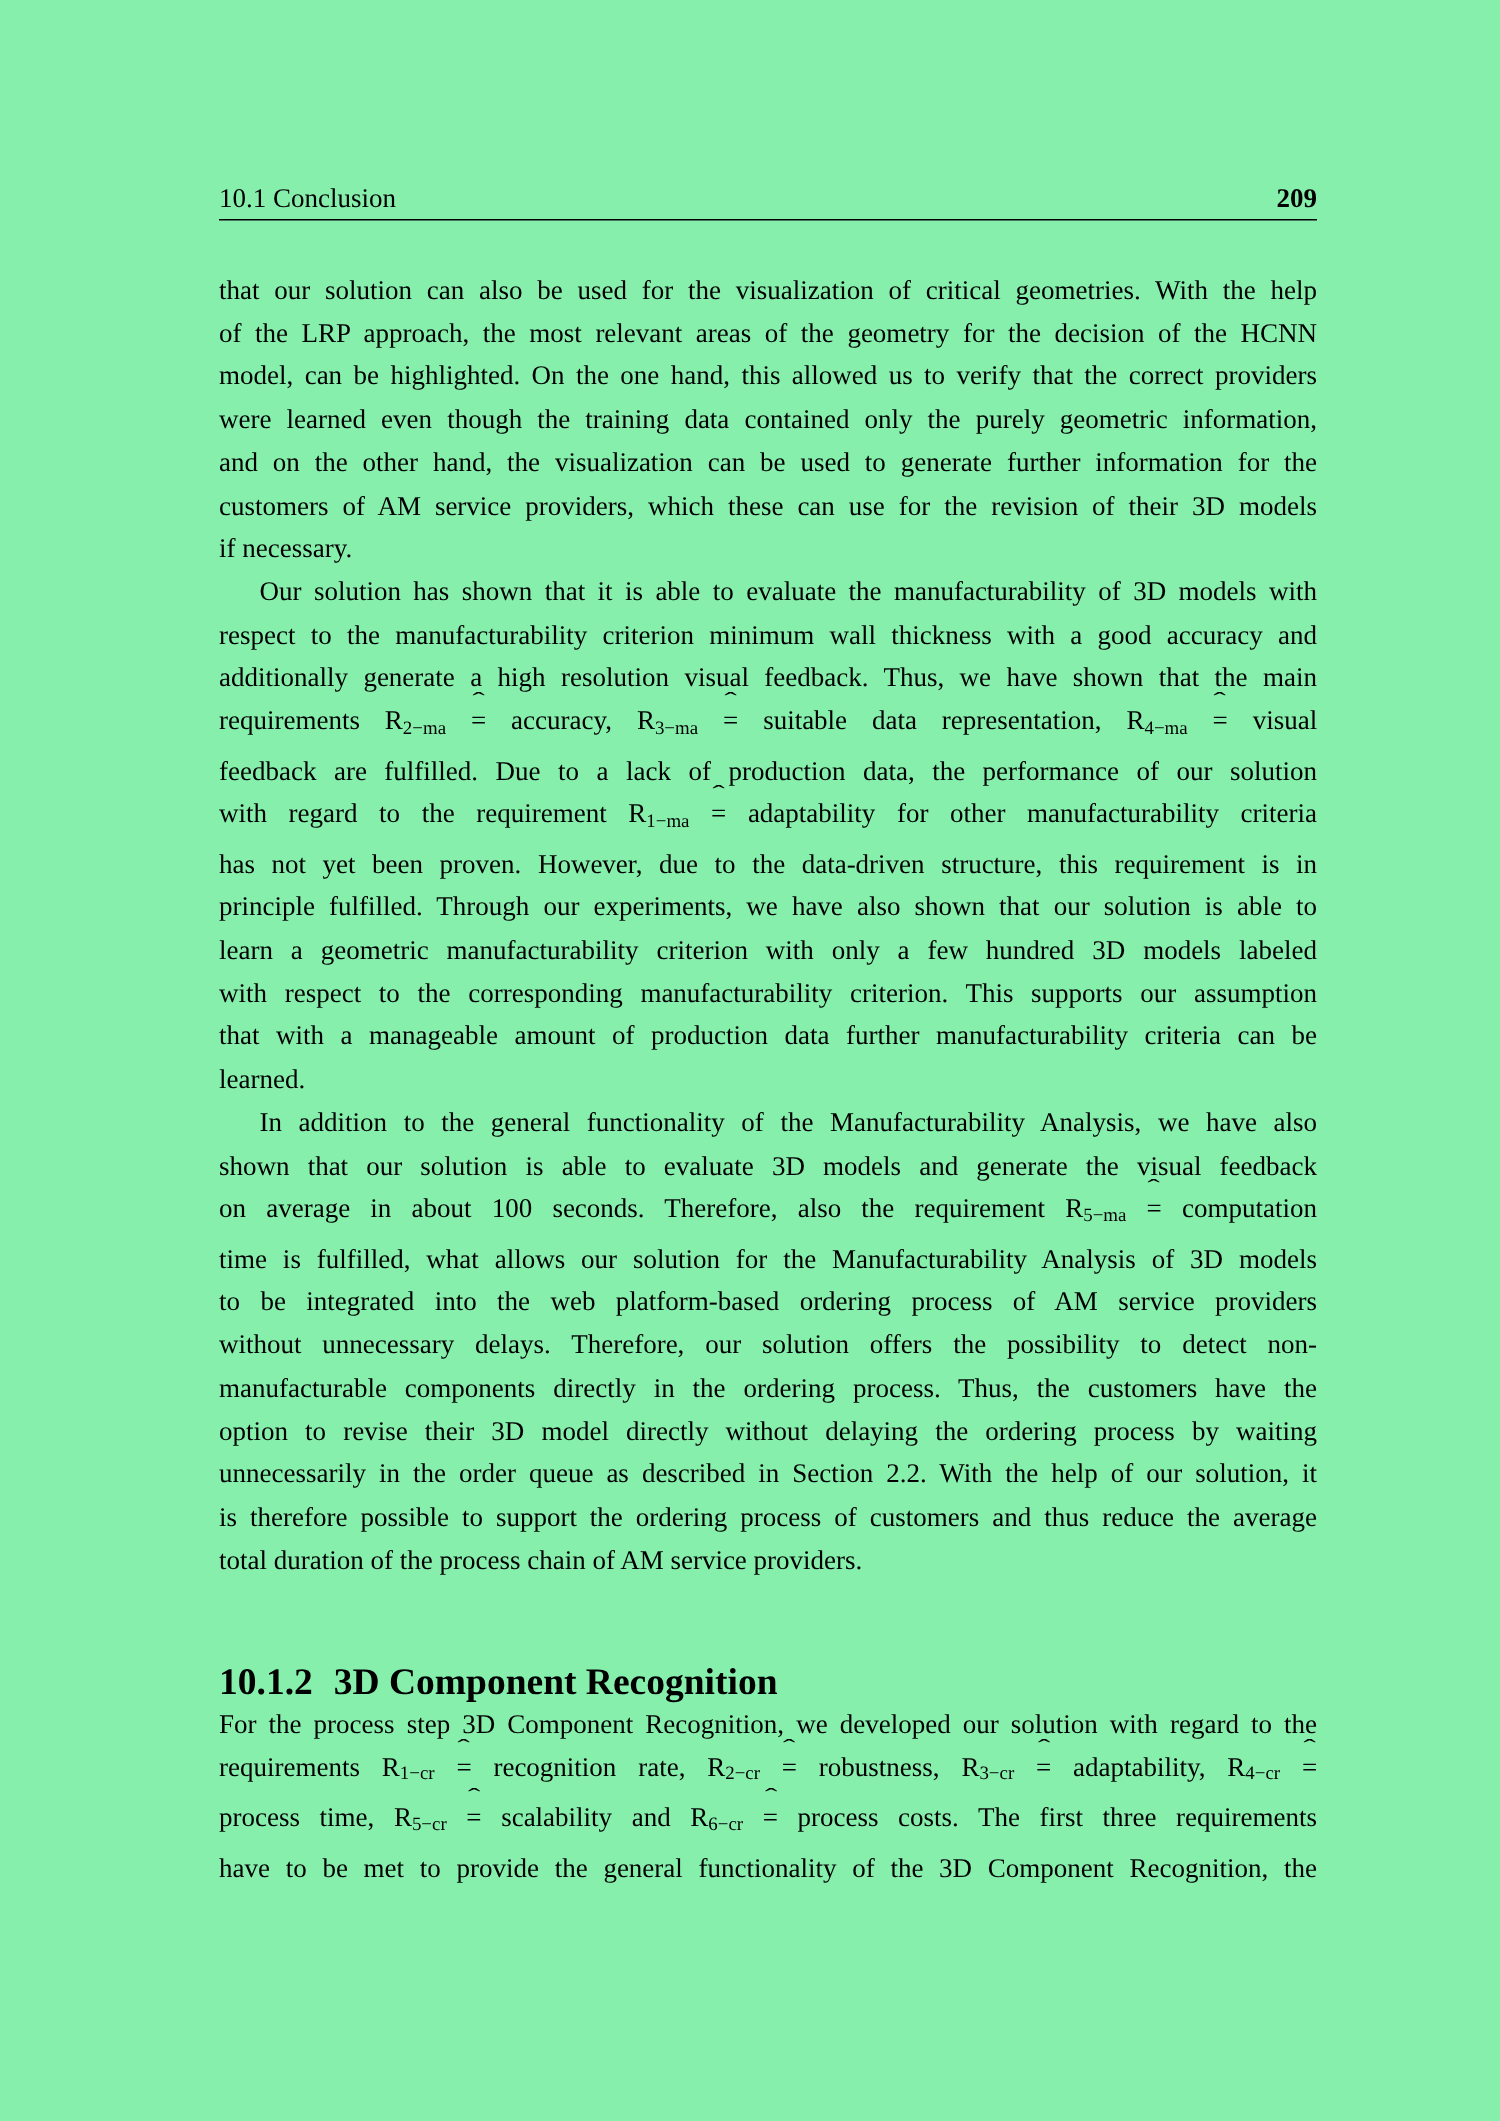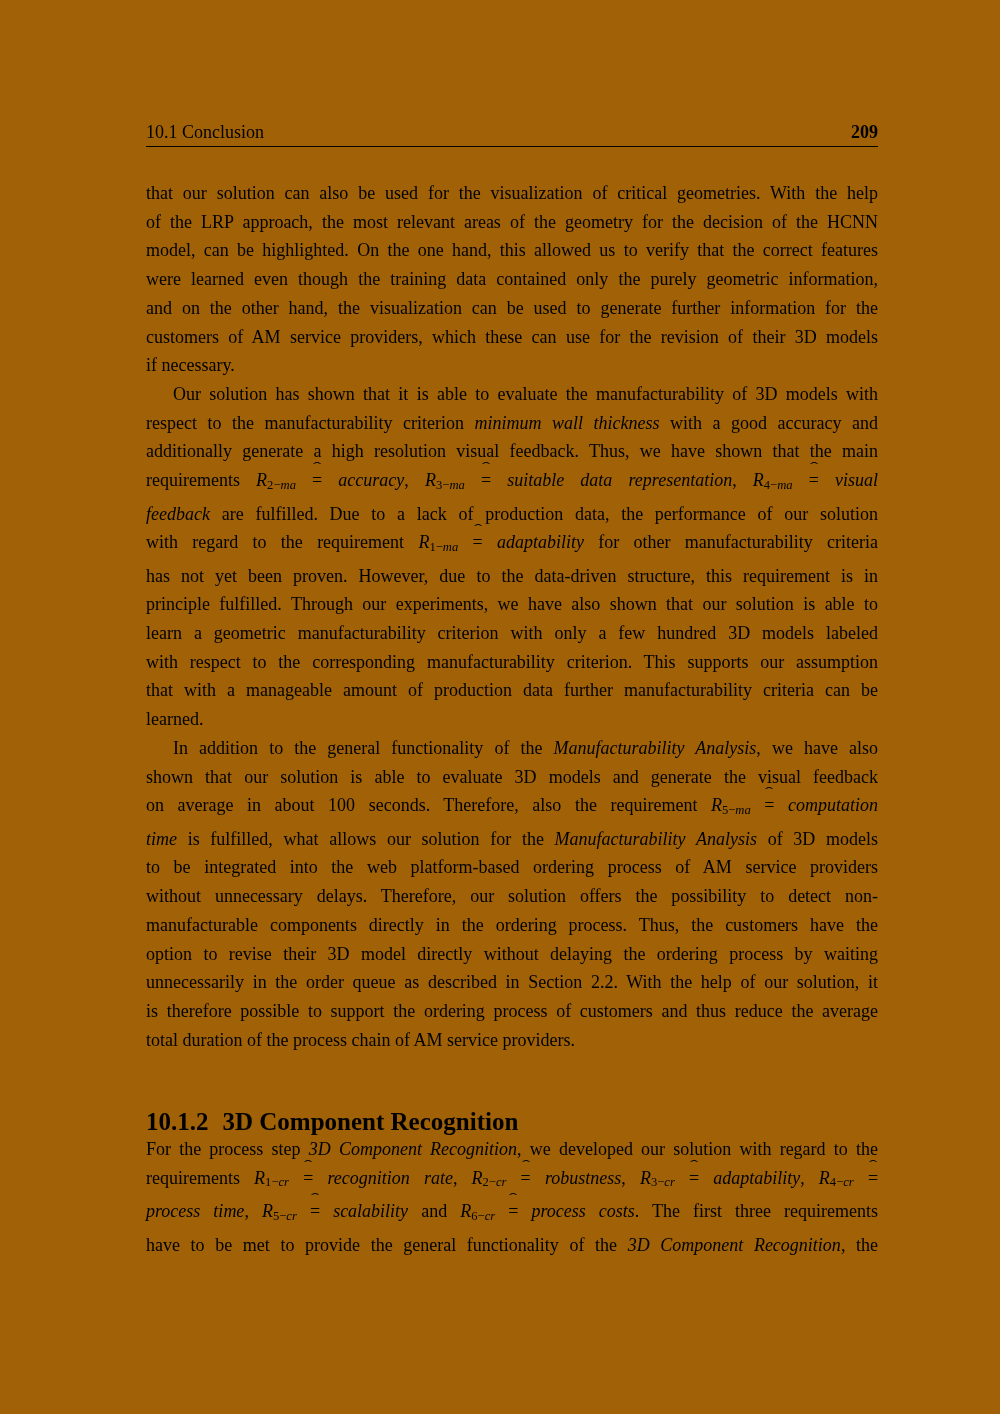--- a/index.html
+++ b/index.html
@@ -1,27 +1,27 @@
 <!DOCTYPE html>
 <html><head>
 <meta charset="utf-8">
 <style>
   html,body{margin:0;padding:0;background:#ffffff;}
-  .page{position:relative;width:1000px;height:1414px;background:#a16207;color:#000000;
+  .page{position:relative;width:1000px;height:1414px;background:#86efac;color:#000000;
         font-family:"Liberation Serif","DejaVu Serif",serif;overflow:hidden;}
   .running{position:absolute;left:146px;top:119px;width:732px;display:flex;
            justify-content:space-between;align-items:baseline;font-size:18px;line-height:27px;}
   .pageno{font-weight:bold;font-family:Liberation Serif, serif;}
   .rule{position:absolute;left:146px;top:146px;width:732px;height:0;border-top:1.6px solid #000;}
   .body1{position:absolute;left:146px;top:179px;width:732px;font-size:18px;line-height:28.7px;}
   .body2{position:absolute;left:146px;top:1135px;width:732px;font-size:18px;line-height:28.7px;}
   .line{text-align:justify;text-align-last:justify;}
   .line.endline{text-align-last:left;}
   .para.indent .line:first-child{text-indent:27px;}
-  .it{font-style:italic;}
+  .it{}
   .sub{font-size:0.7em;vertical-align:-0.22em;margin-top:10px;}
   .he{position:relative;display:inline-block;}
   .he .hat{position:absolute;left:50%;top:-0.42em;transform:translateX(-50%) scaleX(1.7);
            font-size:0.8em;line-height:1;}
   .heading{position:absolute;left:146px;top:1086px;width:732px;font-size:25px;
            font-weight:bold;line-height:30px;}
   .heading .num{margin-right:14px;}
 </style>
 </head>
 <body>
@@ -32,21 +32,21 @@
     <span>10.1 Conclusion</span>
     <span class="pageno">209</span>
   </div>
 
   <div class="rule"></div>
 
   <div class="body1">
       <div class="para">
         <div class="line">that our solution can also be used for the visualization of critical geometries. With the help</div>
         <div class="line">of the LRP approach, the most relevant areas of the geometry for the decision of the HCNN</div>
-        <div class="line">model, can be highlighted. On the one hand, this allowed us to verify that the correct features</div>
+        <div class="line">model, can be highlighted. On the one hand, this allowed us to verify that the correct providers</div>
         <div class="line">were learned even though the training data contained only the purely geometric information,</div>
         <div class="line">and on the other hand, the visualization can be used to generate further information for the</div>
         <div class="line">customers of AM service providers, which these can use for the revision of their 3D models</div>
         <div class="line endline">if necessary.</div>
       </div>
       <div class="para indent">
         <div class="line">Our solution has shown that it is able to evaluate the manufacturability of 3D models with</div>
         <div class="line">respect to the manufacturability criterion <span class="it">minimum wall thickness</span> with a good accuracy and</div>
         <div class="line">additionally generate a high resolution visual feedback. Thus, we have shown that the main</div>
         <div class="line">requirements <span class="it">R</span><span class="sub">2−<span class="it">m</span><span class="it">a</span></span> <span class="he"><span class="hat">ˆ</span>=</span> <span class="it">accuracy</span>, <span class="it">R</span><span class="sub">3−<span class="it">m</span><span class="it">a</span></span> <span class="he"><span class="hat">ˆ</span>=</span> <span class="it">suitable data representation</span>, <span class="it">R</span><span class="sub">4−<span class="it">m</span><span class="it">a</span></span> <span class="he"><span class="hat">ˆ</span>=</span> <span class="it">visual</span></div>

